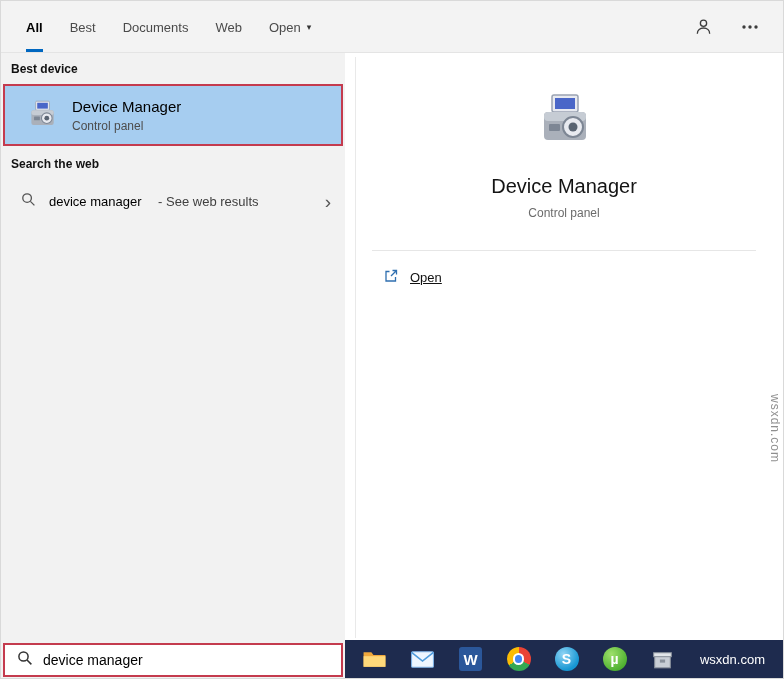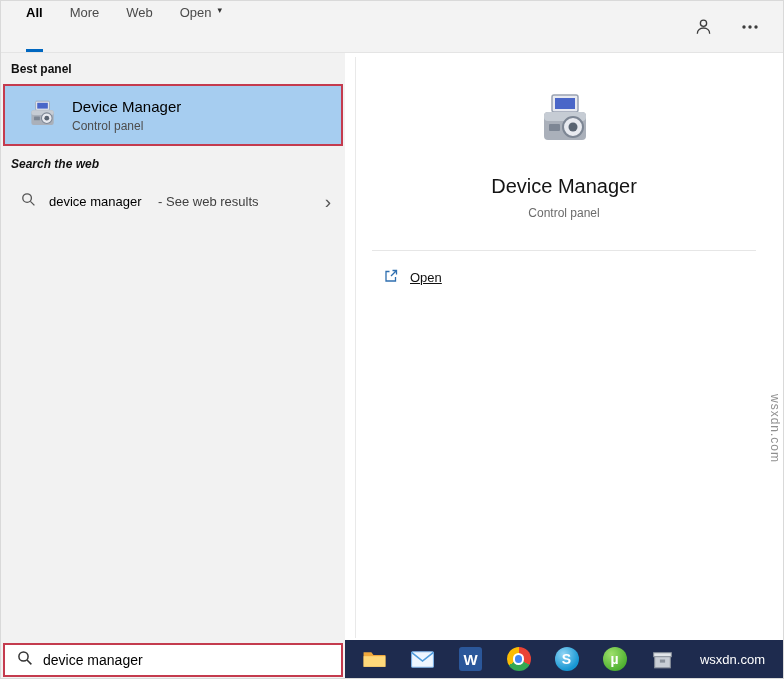--- a/index.html
+++ b/index.html
@@ -5,32 +5,32 @@
   * { margin:0; padding:0; box-sizing:border-box; }
   html,body { background:#fff; }
   body { font-family:"Liberation Sans", sans-serif; }
 
   .screen { position:relative; width:784px; height:679px; background:#ffffff; overflow:hidden; border:1px solid #d9d9d9; }
 
   
   .tabbar { position:absolute; top:0; left:0; right:0; height:52px; background:#f3f3f3;
             border-bottom:1px solid #e4e4e4; display:flex; align-items:stretch; padding-left:25px; }
   .tabs { display:flex; gap:27px; height:100%; }
-  .tab { display:flex; align-items:flex-start; font-size:13px; color:#4a4a4a;
+  .tab { display:flex; align-items:center; font-size:13px; color:#4a4a4a;
          border-bottom:3px solid transparent; padding-top:4px; cursor:default; }
   .tab.selected { font-weight:bold; color:#000; border-bottom-color:#0067c0; }
   .tab .caret { font-size:9px; margin-left:6px; color:#333; }
   .topbar-icons { margin-left:auto; display:flex; align-items:center; gap:28px; padding-right:24px; }
   .topbar-icons svg { display:block; }
 
   
   .left-panel { position:absolute; top:52px; left:0; width:344px; bottom:0; background:#f2f2f2; }
   .section-label { position:absolute; left:10px; font-size:12px; font-weight:bold; color:#111; }
   .label-best { top:9px; }
-  .label-web { top:104px;font-style:italic; }
+  .label-web { top:104px; }
 
   .best-match { position:absolute; top:31px; left:2px; width:340px; height:62px;
                 background:#a6cdf0; border:2px solid #c43b4e;
                 display:flex; align-items:center; padding-left:20px; }
   .bm-icon { width:34px; height:34px; flex:0 0 auto; }
   .bm-text { margin-left:13px; }
   .bm-title { font-size:15px; color:#000; }
   .bm-sub { font-size:12px; color:#4d4d4d; margin-top:4px; }
 
   .web-result { position:absolute; top:131px; left:0; width:344px; height:34px;
@@ -82,21 +82,24 @@
 <body>
 
 <div class="screen">
 
   <div class="tabbar">
     <div class="tabs">
       <div class="tab selected">
           <span>All</span>
         </div>
       <div class="tab">
-          <span>More</span>
+          <span>Best</span>
+        </div>
+      <div class="tab">
+          <span>Documents</span>
         </div>
       <div class="tab">
           <span>Web</span>
         </div>
       <div class="tab">
         <span>Open</span>
         <span class="caret">▾</span>
       </div>
     </div>
     <div class="topbar-icons">
@@ -110,21 +113,21 @@
         <svg width="18" height="6" viewBox="0 0 18 6">
             <circle cx="3" cy="3" r="1.7" fill="#3c3c3c"></circle>
             <circle cx="9" cy="3" r="1.7" fill="#3c3c3c"></circle>
             <circle cx="15" cy="3" r="1.7" fill="#3c3c3c"></circle>
           </svg>
       </span>
     </div>
   </div>
 
   <div class="left-panel">
-    <div class="section-label label-best">Best panel</div>
+    <div class="section-label label-best">Best device</div>
 
     <div class="best-match">
       <span class="bm-icon">
         <svg viewBox="0 0 64 64" width="34" height="34">
           <rect x="20" y="6" width="26" height="17" rx="2" fill="#e8eaf0" stroke="#9aa3b2" stroke-width="1.5"></rect>
           <rect x="23" y="9" width="20" height="11" fill="#4a66c8"></rect>
           <rect x="12" y="23" width="42" height="28" rx="4" fill="#aab0ba"></rect>
           <rect x="12" y="23" width="42" height="9" rx="4" fill="#c6ccd4"></rect>
           <circle cx="41" cy="38" r="10" fill="#e8eaf0" stroke="#7d8694" stroke-width="2"></circle>
           <circle cx="41" cy="38" r="4.5" fill="#5a6472"></circle>

